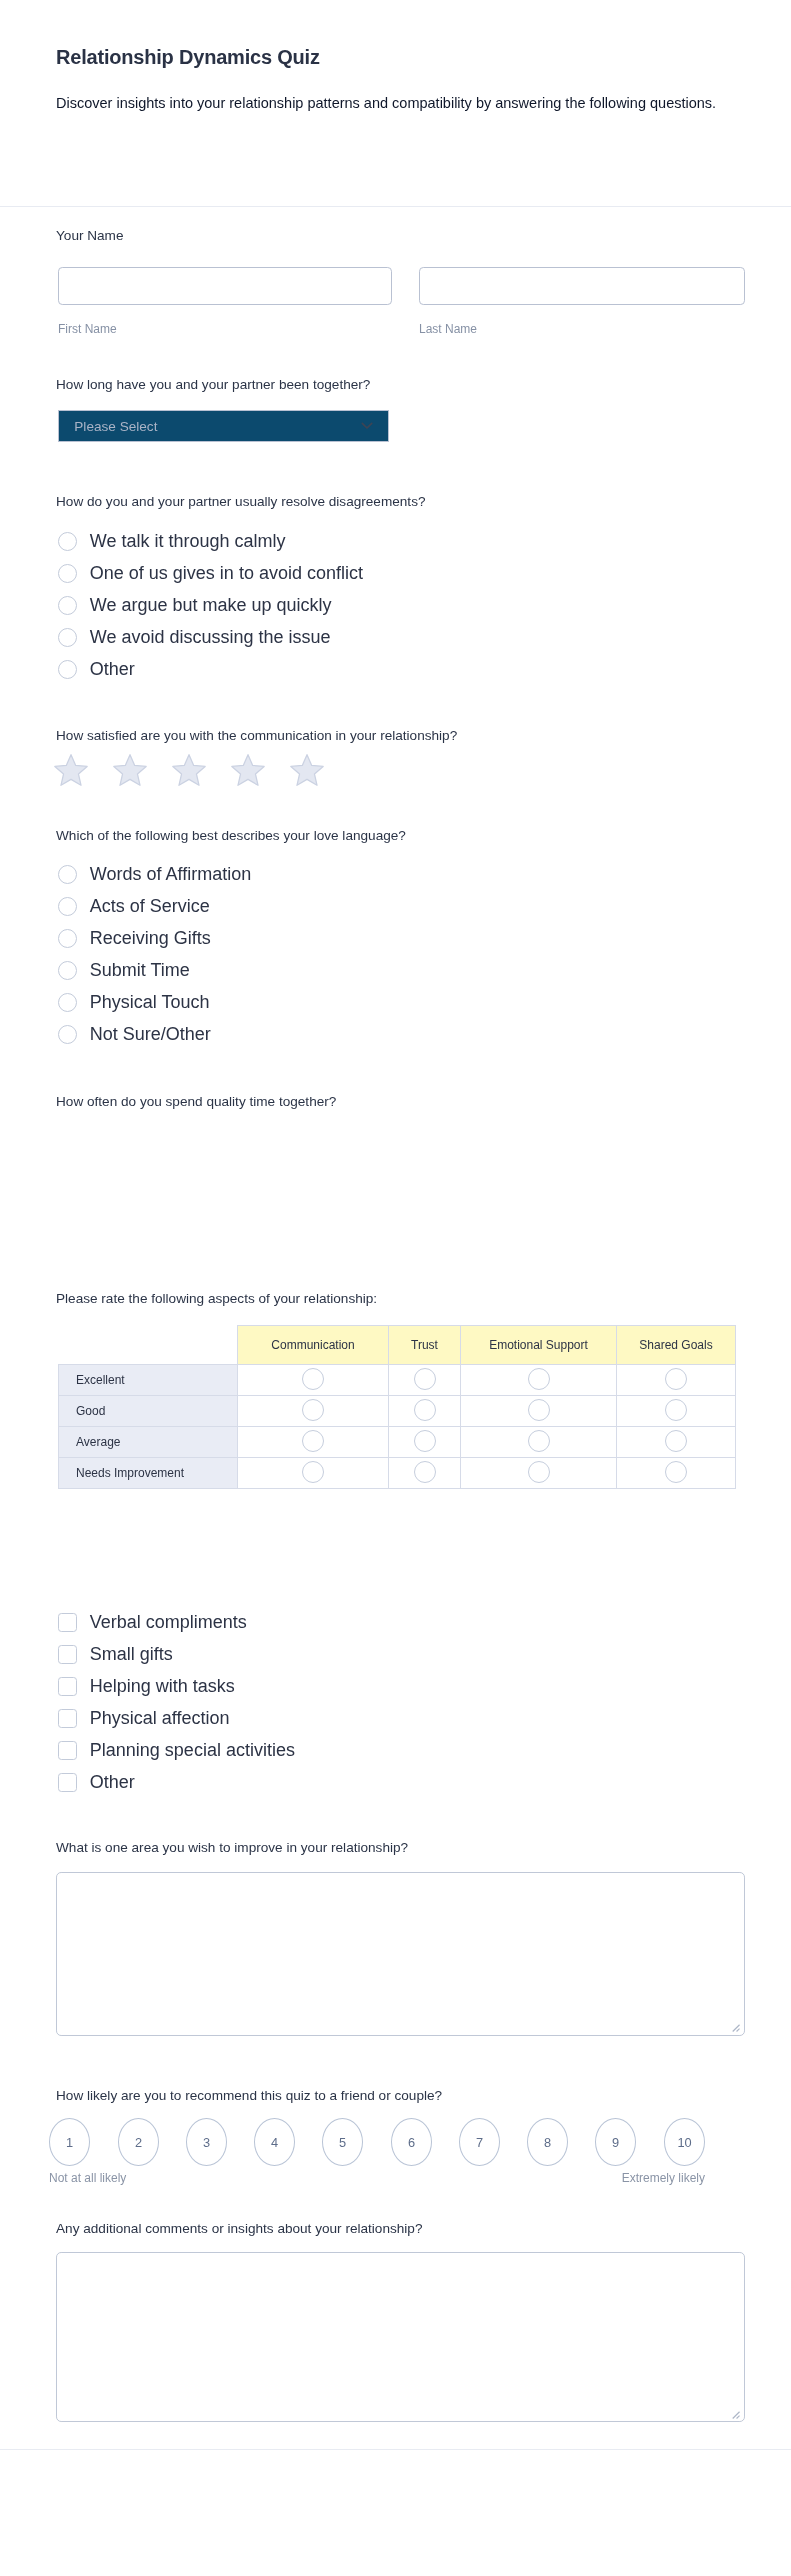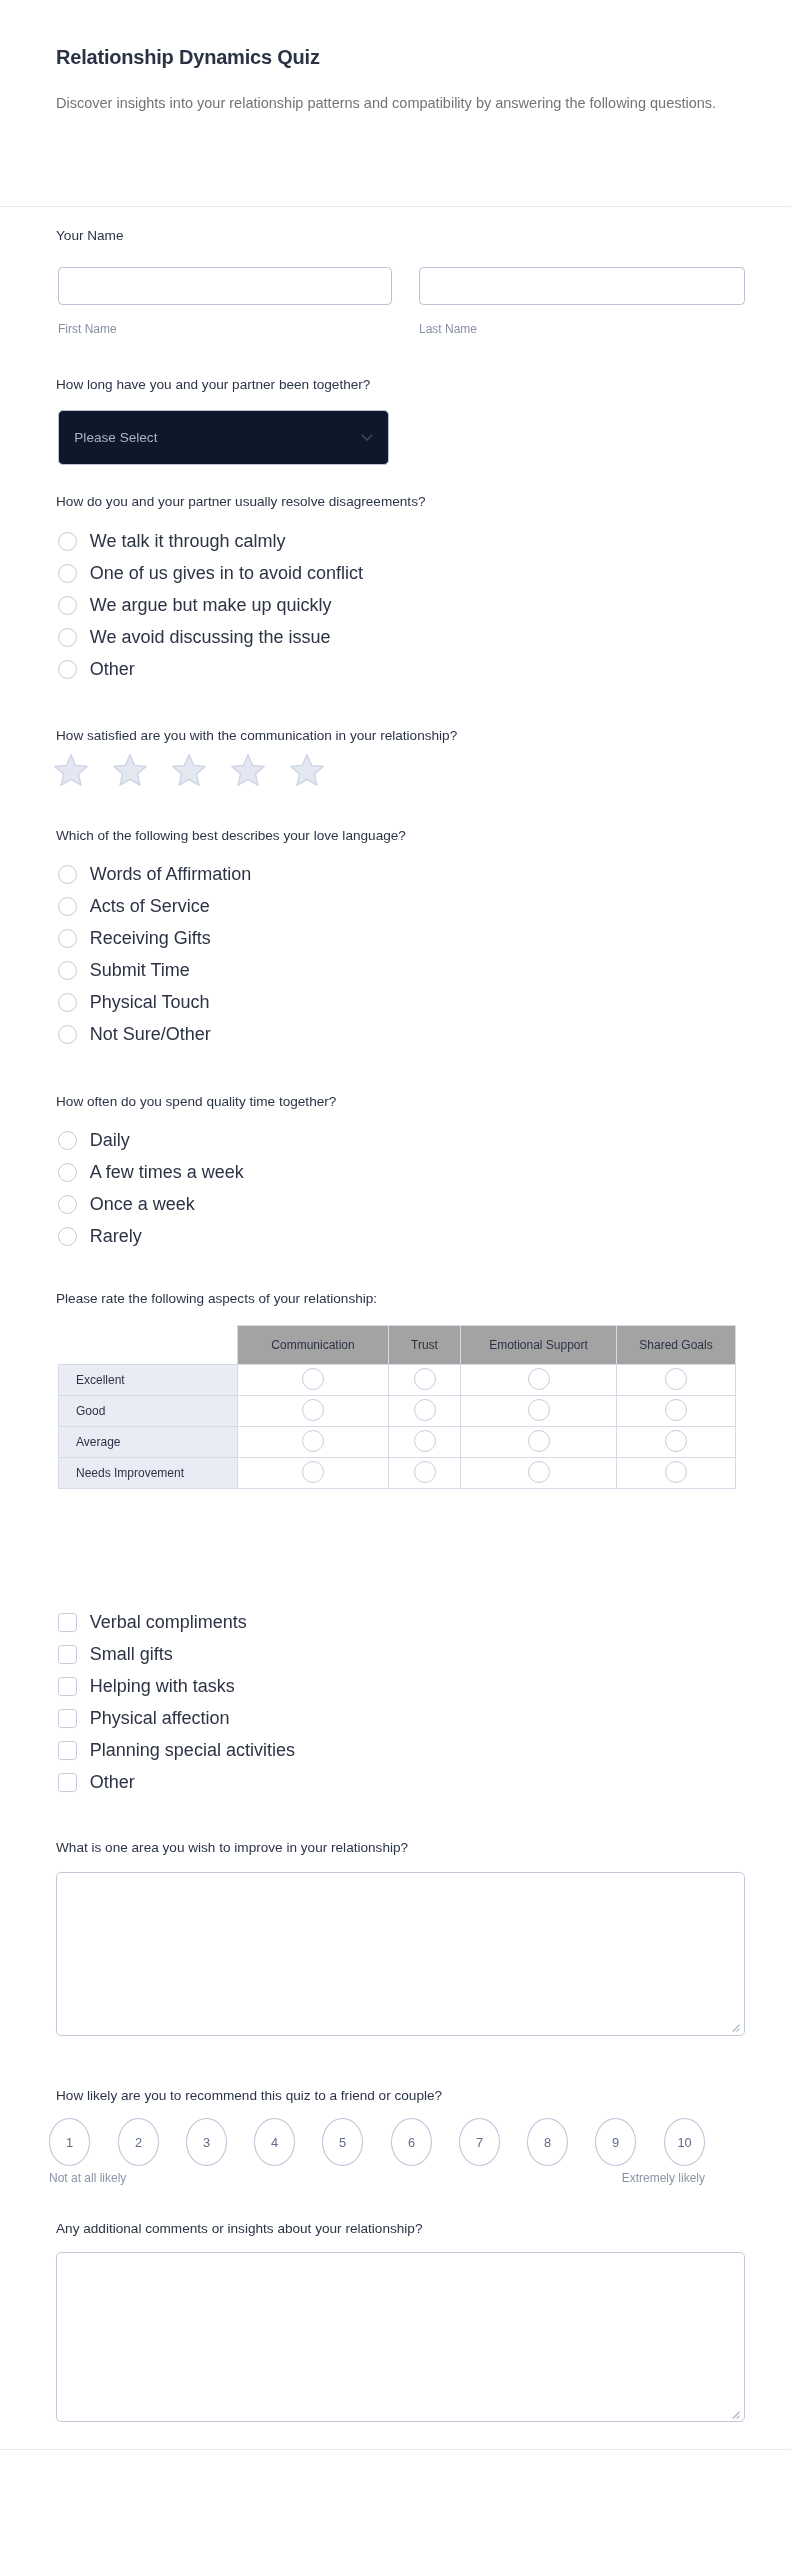--- a/index.html
+++ b/index.html
@@ -1,45 +1,45 @@
 <!DOCTYPE html>
 <html style="font-size:13.6px"><head>
 <meta charset="utf-8">
 <style>
   * { margin:0; padding:0; box-sizing:border-box; }
   html,body { background:#ffffff; }
   body { font-family:"Liberation Sans","DejaVu Sans",sans-serif; color:#2c3345; }
   .page { position:relative; width:792px; height:2576px; background:#fff; overflow:hidden; }
 
   .page-title { position:absolute; left:56px; top:46px; font-size:20px; font-weight:700; color:#2a3245; letter-spacing:-0.2px; }
-  .page-subtitle { position:absolute; left:56px; top:92px; width:681px; font-size:14.5px; line-height:22px; color:#737373; }
+  .page-subtitle { position:absolute; left:56px; top:92px; width:681px; font-size:14.5px; line-height:22px; color:#0f172a; }
   .divider { position:absolute; left:0; width:792px; height:0.9px; background:#e8ebf2; }
   .divider-1 { top:206px; }
   .divider-2 { top:2449px; }
 
   .q-label { position:absolute; left:56px; font-size:13.6px; font-weight:500; color:#2b3447; line-height:19px; }
 
   .text-input { position:absolute; height:38px; background:#fff; border:0.9px solid #b9c1d2; border-radius:4.3px; outline:none; font-size:13.6px; color:#2c3345; padding:0 12px; }
   .sublabel { position:absolute; font-size:12px; color:#8691a5; }
 
-  .select-box { position:absolute; left:58px; top:410px; width:331px; height:55px; background:#0f172a; border:0.9px solid #b9c1d2; border-radius:5px; display:flex; align-items:center; justify-content:space-between; padding:0 15.3px; cursor:pointer; }
+  .select-box { position:absolute; left:58px; top:410px; width:331px; height:32px; background:#0c4a6e; border:0.9px solid #b9c1d2; border-radius:0; display:flex; align-items:center; justify-content:space-between; padding:0 15.3px; cursor:pointer; }
   .select-placeholder { font-size:13.6px; color:#a9b3c6; }
 
   .options { position:absolute; left:58px; }
   .option-row { display:flex; align-items:center; height:32px; cursor:pointer; }
   .radio-circle { width:19px; height:19px; border:1.7px solid #c3cbda; border-radius:50%; background:#fff; flex:0 0 auto; }
   .checkbox-square { width:19px; height:19px; border:1.7px solid #c3cbda; border-radius:3.4px; background:#fff; flex:0 0 auto; }
   .opt-label { font-size:18px; color:#2c3345; margin-left:12.8px; white-space:nowrap; }
 
   .stars { position:absolute; left:54px; top:753px; display:flex; gap:25px; }
   .star-btn { width:34px; height:34px; cursor:pointer; }
 
   .matrix { position:absolute; left:58px; top:1325px; border-collapse:collapse; }
   .matrix th, .matrix td { border:0.9px solid #d6dbe8; font-weight:500; }
-  .matrix th { background:#a3a3a3; font-size:12px; color:#2c3345; height:39px; text-align:center; padding:0 8.5px; }
+  .matrix th { background:#fef9c3; font-size:12px; color:#2c3345; height:39px; text-align:center; padding:0 8.5px; }
   .matrix td.row-label { background:#e9ecf5; font-size:12px; color:#2c3345; text-align:left; padding-left:17px; }
   .matrix td { height:31px; background:#fff; text-align:center; vertical-align:middle; }
   .matrix .corner { background:#fff; border:none; }
   .matrix-radio { display:inline-block; width:22px; height:22px; border:0.9px solid #c6cedd; border-radius:50%; background:#fff; cursor:pointer; }
   .col-communication { width:151px; } .col-trust { width:72px; } .col-emotional { width:156px; } .col-shared { width:119px; }
 
   .textarea-box { position:absolute; left:56px; width:689px; background:#fff; border:0.9px solid #c0c8d7; border-radius:5.1px; resize:none; outline:none; font-family:"Liberation Sans","DejaVu Sans",sans-serif; font-size:12.8px; color:#2c3345; padding:10.2px 12px; }
   .resize-handle { position:absolute; pointer-events:auto; cursor:nwse-resize; }
 
   .scale-row { position:absolute; top:2118px; left:0; }
@@ -140,38 +140,20 @@
         <span class="radio-circle"></span>
         <span class="opt-label">Physical Touch</span>
       </div>
     <div class="option-row">
         <span class="radio-circle"></span>
         <span class="opt-label">Not Sure/Other</span>
       </div>
   </div>
 
   <div class="q-label" style="top:1092px">How often do you spend quality time together?</div>
-  <div class="options" style="top:1124px">
-    <div class="option-row">
-        <span class="radio-circle"></span>
-        <span class="opt-label">Daily</span>
-      </div>
-    <div class="option-row">
-        <span class="radio-circle"></span>
-        <span class="opt-label">A few times a week</span>
-      </div>
-    <div class="option-row">
-        <span class="radio-circle"></span>
-        <span class="opt-label">Once a week</span>
-      </div>
-    <div class="option-row">
-        <span class="radio-circle"></span>
-        <span class="opt-label">Rarely</span>
-      </div>
-  </div>
 
   <div class="q-label" style="top:1289px">Please rate the following aspects of your relationship:</div>
   <table class="matrix">
     <tbody>
         <tr>
       <td class="corner" style="width:179px"></td>
       <th class="col-communication">Communication</th>
       <th class="col-trust">Trust</th>
       <th class="col-emotional">Emotional Support</th>
       <th class="col-shared">Shared Goals</th>

